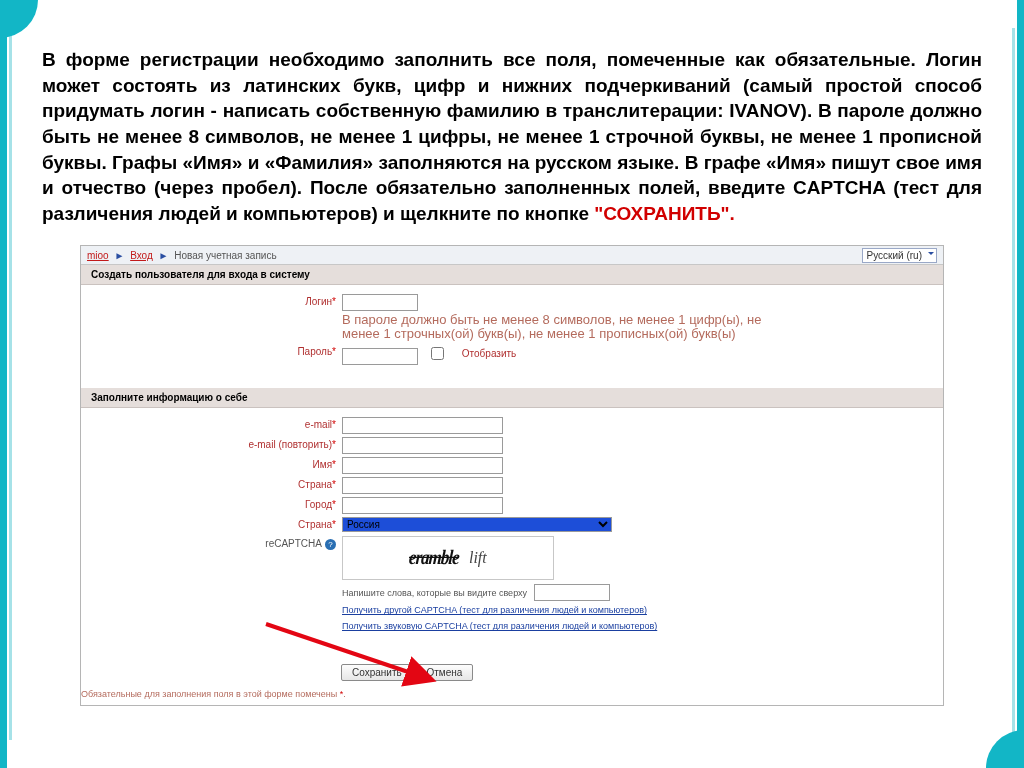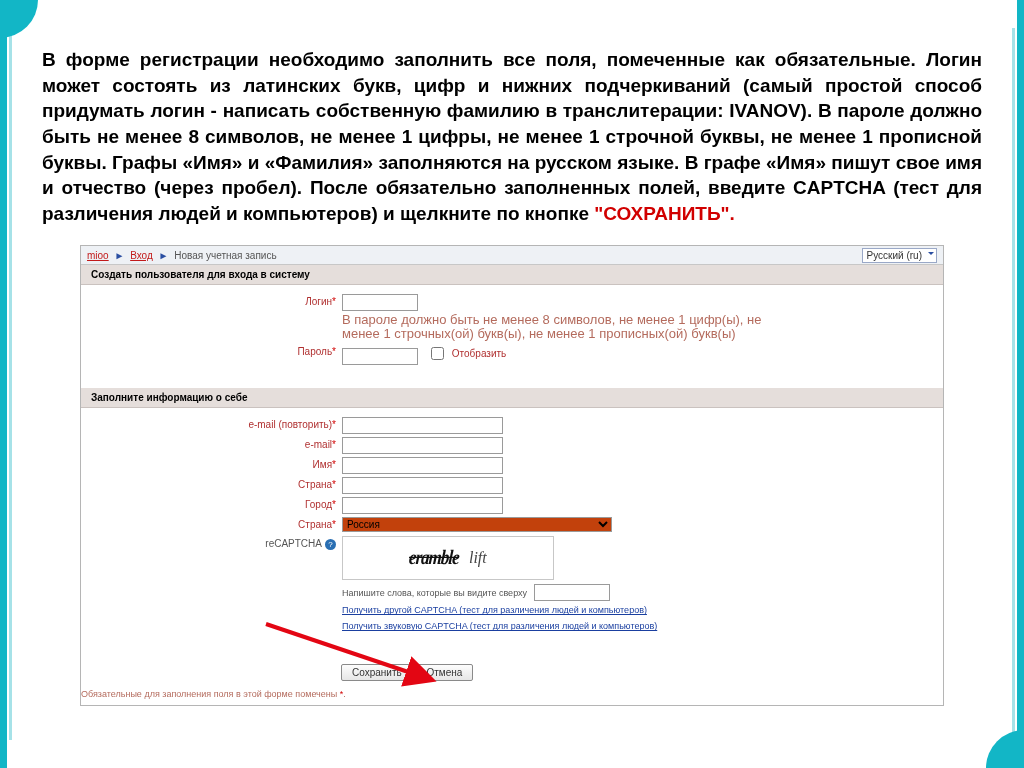--- a/index.html
+++ b/index.html
@@ -29,22 +29,22 @@
   .section-head{background:#e5dedb;color:#000;font-size:10px;font-weight:bold;padding:4px 10px;border-bottom:1px solid #cac2bf;}
   .formarea{padding:6px 0 20px 0;}
   .row{display:flex;align-items:flex-start;margin:3px 0;}
   .lbl{width:255px;text-align:right;padding-right:6px;font-size:10px;color:#b03030;line-height:16px;}
   .lbl .req{color:#d10000;}
   .lbl.dark{color:#555;}
   .ctl{flex:1;font-size:10px;color:#b03030;line-height:14px;}
   .ctl input[type=text],.ctl input[type=password]{border:1px solid #9a9a9a;height:13px;width:70px;font-size:10px;background:#fff;}
   .ctl input.wide{width:155px;}
   .ctl .hint{color:#b46b5d;font-size:13px;line-height:14px;display:block;max-width:430px;margin-top:2px;}
-  .ctl .cbwrap{display:inline-flex;align-items:center;gap:5px;margin-left:6px;}
-  .ctl select{border:1px solid #9a9a9a;font-size:10px;height:15px;width:270px;background:#c2410c;}
+  .ctl .cbwrap{display:inline-flex;align-items:center;gap:15px;margin-left:6px;}
+  .ctl select{border:1px solid #9a9a9a;font-size:10px;height:15px;width:270px;background:#1d4ed8;}
   .helpq{display:inline-block;width:11px;height:11px;border-radius:50%;background:#2a6fb3;color:#fff;font-size:8px;line-height:11px;text-align:center;margin-left:3px;}
 
   .captcha-box{border:1px solid #c7c7c7;width:210px;height:42px;background:#fff;margin-bottom:4px;display:flex;align-items:center;justify-content:center;gap:10px;}
   .captcha-word1{font-family:Georgia,serif;font-style:italic;font-weight:bold;font-size:17px;color:#111;transform:skewX(-4deg) scaleY(1.2);letter-spacing:-1px;text-decoration:line-through;}
   .captcha-word2{font-family:Georgia,serif;font-style:italic;font-size:16px;color:#444;}
   .cap-instr{color:#555;font-size:9px;}
   .cap-input{border:1px solid #9a9a9a;height:13px;width:118px;margin-left:4px;}
   .cap-link{color:#1a3fa0;text-decoration:underline;font-size:9px;display:block;margin-top:2px;cursor:pointer;}
 
   .btnrow{padding:8px 0 6px 260px;}
@@ -100,25 +100,25 @@
               <input type="checkbox" style="">
               <span>Отобразить</span>
             </span>
         </div>
       </div>
     </div>
 
     <div class="section-head">Заполните информацию о себе</div>
     <div class="formarea">
       <div class="row">
-          <div class="lbl"><span>e-mail (повторить)</span><span class="req">*</span></div>
+          <div class="lbl"><span>e-mail</span><span class="req">*</span></div>
         <div class="ctl"><input type="text" class="wide" style=""></div>
         </div>
       <div class="row">
-          <div class="lbl"><span>e-mail</span><span class="req">*</span></div>
+          <div class="lbl"><span>e-mail (повторить)</span><span class="req">*</span></div>
         <div class="ctl"><input type="text" class="wide" style=""></div>
         </div>
       <div class="row">
           <div class="lbl"><span>Имя</span><span class="req">*</span></div>
         <div class="ctl"><input type="text" class="wide" style=""></div>
         </div>
       <div class="row">
           <div class="lbl"><span>Страна</span><span class="req">*</span></div>
         <div class="ctl"><input type="text" class="wide" style=""></div>
         </div>

